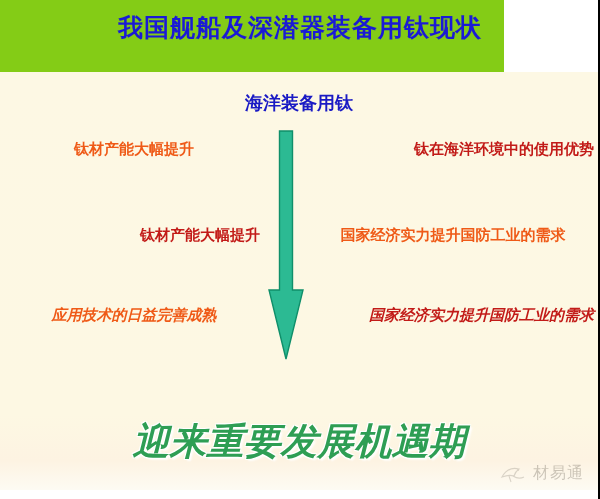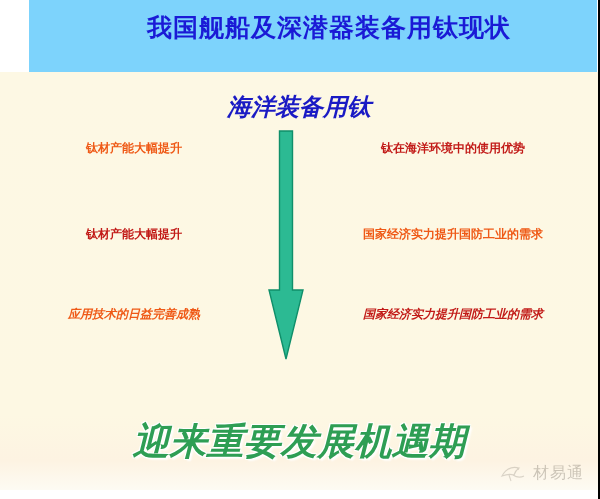--- a/index.html
+++ b/index.html
@@ -17,24 +17,23 @@
     font-family: "DejaVu Sans", "Liberation Sans", sans-serif;
     border-right: 2px solid #000000;
     box-sizing: border-box;
   }
 
   
   #title-band {
     position: absolute;
     left: 0;
     top: 0;
-    width: 568px;
+    width: 504px;
     height: 72px;
-    background: #7dd3fc;
-    margin-left: 29px;
+    background: #84cc16;
   }
 
   #page-title {
     position: absolute;
     left: 0;
     top: 11px;
     width: 600px;
     text-align: center;
     font-size: 25px;
     font-weight: bold;
@@ -55,25 +54,24 @@
     overflow: hidden;
   }
 
   
   #panel-heading {
     position: absolute;
     left: 0;
     top: 19px;
     width: 598px;
     text-align: center;
-    font-size: 24px;
+    font-size: 18px;
     font-weight: bold;
     color: #1a1ac4;
     white-space: nowrap;
-    font-style: italic;
   }
 
   
   #flow-arrow {
     position: absolute;
     left: 262px;
     top: 58px;
     width: 48px;
     height: 230px;
   }
@@ -84,31 +82,31 @@
     top: 56px;
     height: 290px;
   }
   #left-col  { left: 8px;   width: 252px; }
   #right-col { left: 312px; width: 282px; }
 
   .factor-item {
     position: absolute;
     width: 100%;
     text-align: center;
-    font-size: 12px;
+    font-size: 15px;
     font-weight: bold;
     white-space: nowrap;
     line-height: 1;
   }
   .factor-item.row0 { top: 14px; }
   .factor-item.row1 { top: 100px; }
   .factor-item.row2 { top: 180px; font-style: italic; }
 
   .shade-orange { color: #ef5a17; }
-  .shade-deep   { color: #c21b18; }
+  .shade-deep   { color: #c21b18; text-align: right; }
 
   
   #conclusion {
     position: absolute;
     left: 0;
     top: 345px;
     width: 598px;
     text-align: center;
     font-size: 37px;
     font-weight: bold;
@@ -121,21 +119,21 @@
       -1px  1px 0 #ffffff,
        2px  2px 2px rgba(255,255,255,0.95);
   }
 
   
   #watermark {
     position: absolute;
     right: 14px;
     bottom: 6px;
     display: flex;
-    align-items: flex-start;
+    align-items: flex-end;
     gap: 7px;
     opacity: 0.30;
   }
   #watermark-label {
     font-size: 16px;
     color: #5a5245;
     letter-spacing: 1px;
     white-space: nowrap;
   }
 </style>

